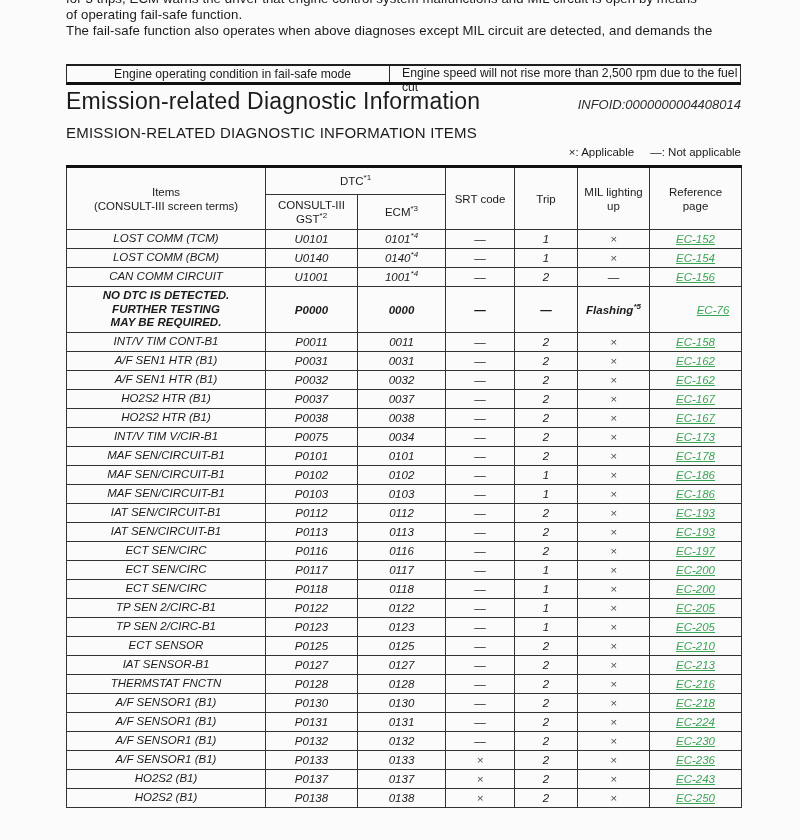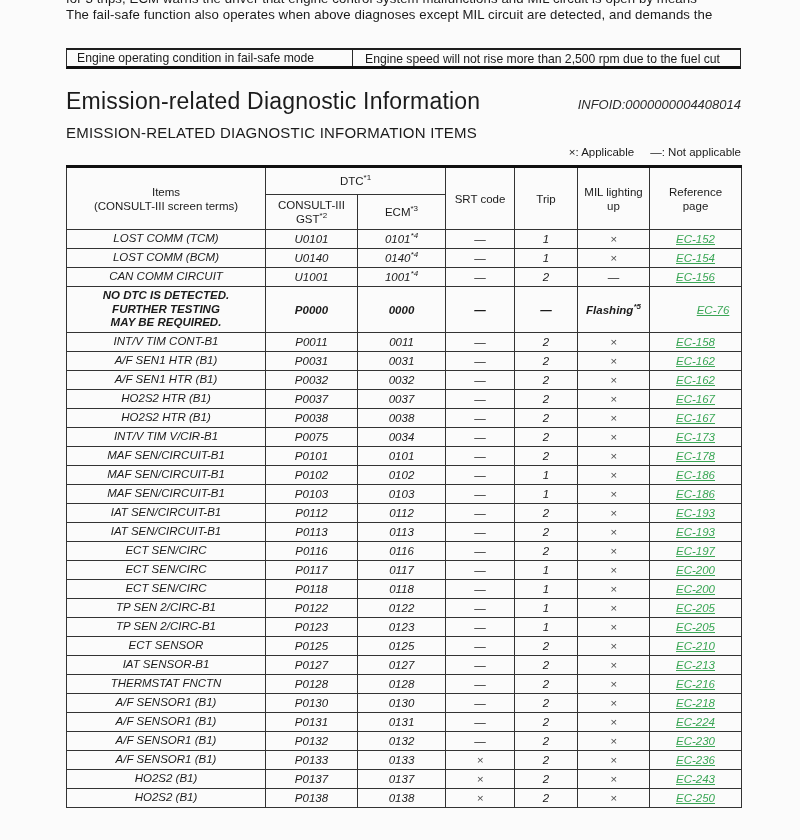--- a/index.html
+++ b/index.html
@@ -9,24 +9,24 @@
     font-family:"Liberation Sans", sans-serif;
   }
   .page{position:relative;width:800px;height:840px;overflow:hidden;background:#fbfbfb;}
 
   
   .intro{position:absolute;top:0;left:66px;width:680px;height:57px;overflow:hidden;}
   .intro-inner{margin-top:-9px;font-size:13.2px;line-height:16px;letter-spacing:.1px;}
 
   
   .fs-table{
-    position:absolute;top:48px;left:66px;width:675px;height:21px;
+    position:absolute;top:64px;left:66px;width:675px;height:21px;
     border-top:2px solid #1e1e1e;border-bottom:3px solid #101010;
     border-left:1px solid #2a2a2a;border-right:1px solid #2a2a2a;
-    display:flex;align-items:flex-end;font-size:12.2px;box-sizing:border-box;
+    display:flex;align-items:flex-start;font-size:12.2px;box-sizing:border-box;padding-left:37px;
   }
   .fs-left{width:286px;height:100%;display:flex;align-items:center;padding-left:10px;
     border-right:1px solid #2a2a2a;box-sizing:border-box;}
   .fs-right{flex:1;padding-left:12px;}
 
   
   .section-head{position:absolute;top:88px;left:66px;width:675px;display:flex;
     justify-content:space-between;align-items:flex-end;}
   .section-title{font-size:23px;letter-spacing:.2px;}
   .infoid{font-size:13px;font-style:italic;color:#2d2d2d;padding-bottom:3px;}
@@ -60,20 +60,21 @@
   .hdr-2l{line-height:14px;}
 </style>
 </head>
 <body>
 
 <div class="page">
 
   <div class="intro">
     <div class="intro-inner">
       <div>for 3 trips, ECM warns the driver that engine control system malfunctions and MIL circuit is open by means</div>
+      <div>of operating fail-safe function.</div>
       <div>The fail-safe function also operates when above diagnoses except MIL circuit are detected, and demands the</div>
     </div>
   </div>
 
   <div class="fs-table">
     <div class="fs-left">Engine operating condition in fail-safe mode</div>
     <div class="fs-right">Engine speed will not rise more than 2,500 rpm due to the fuel cut</div>
   </div>
 
   <div class="section-head">

